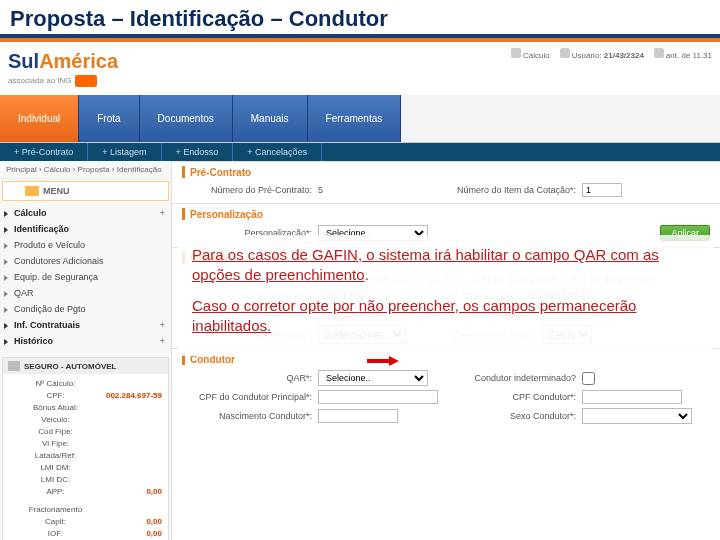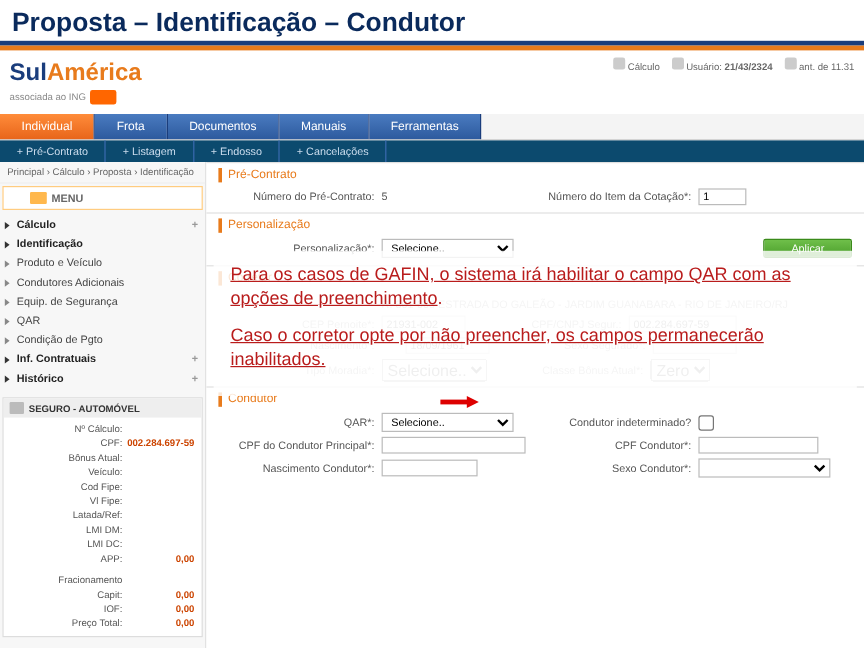--- a/index.html
+++ b/index.html
@@ -8,51 +8,51 @@
   .slide-title::after{content:"";position:absolute;left:0;right:0;bottom:-8px;height:4px;background:#e87b1c}
   .app{position:relative;margin-top:8px}
   .logo-bar{display:flex;align-items:flex-start;padding:4px 8px}
   .logo-sa{font-family:Georgia,serif;font-weight:bold;font-size:20px}
   .logo-sa .sul{color:#1a3d7c}.logo-sa .am{color:#e87b1c}
   .logo-sub{font-size:8px;color:#888;margin-top:2px}
   .ing{display:inline-block;width:22px;height:12px;background:#f60;border-radius:2px;margin-left:3px;vertical-align:middle}
   .top-right{position:absolute;right:8px;top:2px;font-size:8px;color:#666;display:flex;gap:10px;align-items:center}
   .top-right .ico{width:10px;height:10px;display:inline-block;background:#ccc;border-radius:2px;margin-right:2px}
   .nav-tabs{display:flex;background:#f4f4f4;border-bottom:1px solid #ccc;margin-top:4px}
-  .nav-tabs .tab{padding:5px 18px;font-size:10px;color:#fff;background:linear-gradient(#4a7bc0,#2d5a9e);border-right:1px solid #1a3d7c;cursor:pointer}
+  .nav-tabs .tab{padding:18px 18px;font-size:10px;color:#fff;background:linear-gradient(#4a7bc0,#2d5a9e);border-right:1px solid #1a3d7c;cursor:pointer}
   .nav-tabs .tab.active{background:linear-gradient(#ff8c3a,#e8651a)}
   .sub-tabs{display:flex;background:#0c4a6e;padding:0}
   .sub-tabs .stab{padding:4px 14px;font-size:9px;color:#cde;border-right:1px solid #3a6ab0;cursor:pointer}
   .body-wrap{display:flex}
   .sidebar{width:172px;background:#f7f7f7;border-right:1px solid #ddd;min-height:430px;font-size:9px}
   .crumb{padding:4px 6px;color:#666;font-size:8px;border-bottom:1px solid #eee}
   .menu-hdr{display:flex;align-items:center;padding:4px 22px;background:#fff;border:1px solid #ffcc80;margin:2px;font-weight:bold;color:#666}
   .menu-hdr .mi{width:14px;height:10px;background:#ffb84d;margin-right:4px;border-radius:1px}
   .side-list{list-style:none;padding:2px 4px}
   .side-list li{padding:3px 2px 3px 10px;color:#444;position:relative;cursor:pointer}
   .side-list li::before{content:"";position:absolute;left:0;top:6px;width:0;height:0;border-top:3px solid transparent;border-bottom:3px solid transparent;border-left:4px solid #888}
   .side-list li.bold{font-weight:bold;color:#222}
   .side-list li.bold::before{border-left-color:#333}
   .side-list li .plus{float:right;color:#999;font-weight:bold}
   .seg-box{margin:6px 2px;border:1px solid #ddd;background:#fff}
   .seg-hdr{background:#eee;padding:3px 5px;font-size:8px;font-weight:bold;display:flex;align-items:center;gap:4px}
   .seg-hdr .si{width:12px;height:10px;background:#bbb;border-radius:1px}
   .seg-body{padding:4px 6px;font-size:8px;line-height:1.5}
   .seg-body .row{display:flex;justify-content:space-between}
-  .seg-body .lbl{text-align:right;flex:1;color:#555}
+  .seg-body .lbl{text-align:center;flex:1;color:#555}
   .seg-body .val{width:60px;text-align:right;color:#c40;font-weight:bold}
   .main{flex:1;position:relative;background:#fff;min-height:430px}
   .sect{border-top:1px solid #e0e0e0;padding:4px 10px}
-  .sect-hdr{display:flex;align-items:flex-start;gap:5px;font-weight:normal;color:#e87b1c;font-size:10px;margin-bottom:3px}
+  .sect-hdr{display:flex;align-items:flex-end;gap:5px;font-weight:bold;color:#e87b1c;font-size:10px;margin-bottom:3px}
   .sect-hdr .bar{width:3px;height:12px;background:#e87b1c}
   .field-row{display:flex;align-items:center;gap:6px;padding:2px 0;font-size:9px;color:#555}
   .field-row .flab{text-align:right;min-width:130px}
   .field-row input,.field-row select{font-size:9px;padding:1px 3px;border:1px solid #bbb;background:#fff}
   .field-row select{min-width:110px}
-  .btn-aplicar{background:linear-gradient(#6fbf4a,#4a9e2a);color:#fff;border:1px solid #3a8a1a;padding:2px 22px;font-size:9px;border-radius:2px;cursor:pointer}
+  .btn-aplicar{background:linear-gradient(#6fbf4a,#4a9e2a);color:#fff;border:1px solid #3a8a1a;padding:2px 10px;font-size:9px;border-radius:2px;cursor:pointer}
   .overlay-text{position:absolute;left:6px;right:6px;top:74px;background:rgba(255,255,255,0.82);padding:10px 14px;font-family:Calibri,Arial,sans-serif;font-size:15px;color:#b91c1c;line-height:1.35;z-index:5}
   .overlay-text p{margin-bottom:10px}
   .overlay-text span{text-decoration:underline}
   .arrow{position:absolute;left:195px;top:7px;width:34px;height:10px;z-index:2}
   .arrow .shaft{position:absolute;left:0;top:3px;width:24px;height:4px;background:#d00}
   .arrow .head{position:absolute;left:22px;top:0;width:0;height:0;border-top:5px solid transparent;border-bottom:5px solid transparent;border-left:10px solid #d00}
   .dim{color:#aaa}
   .cond-box{position:relative}
   .two-col{display:flex;align-items:center}
   .two-col .field-row{flex:1}

